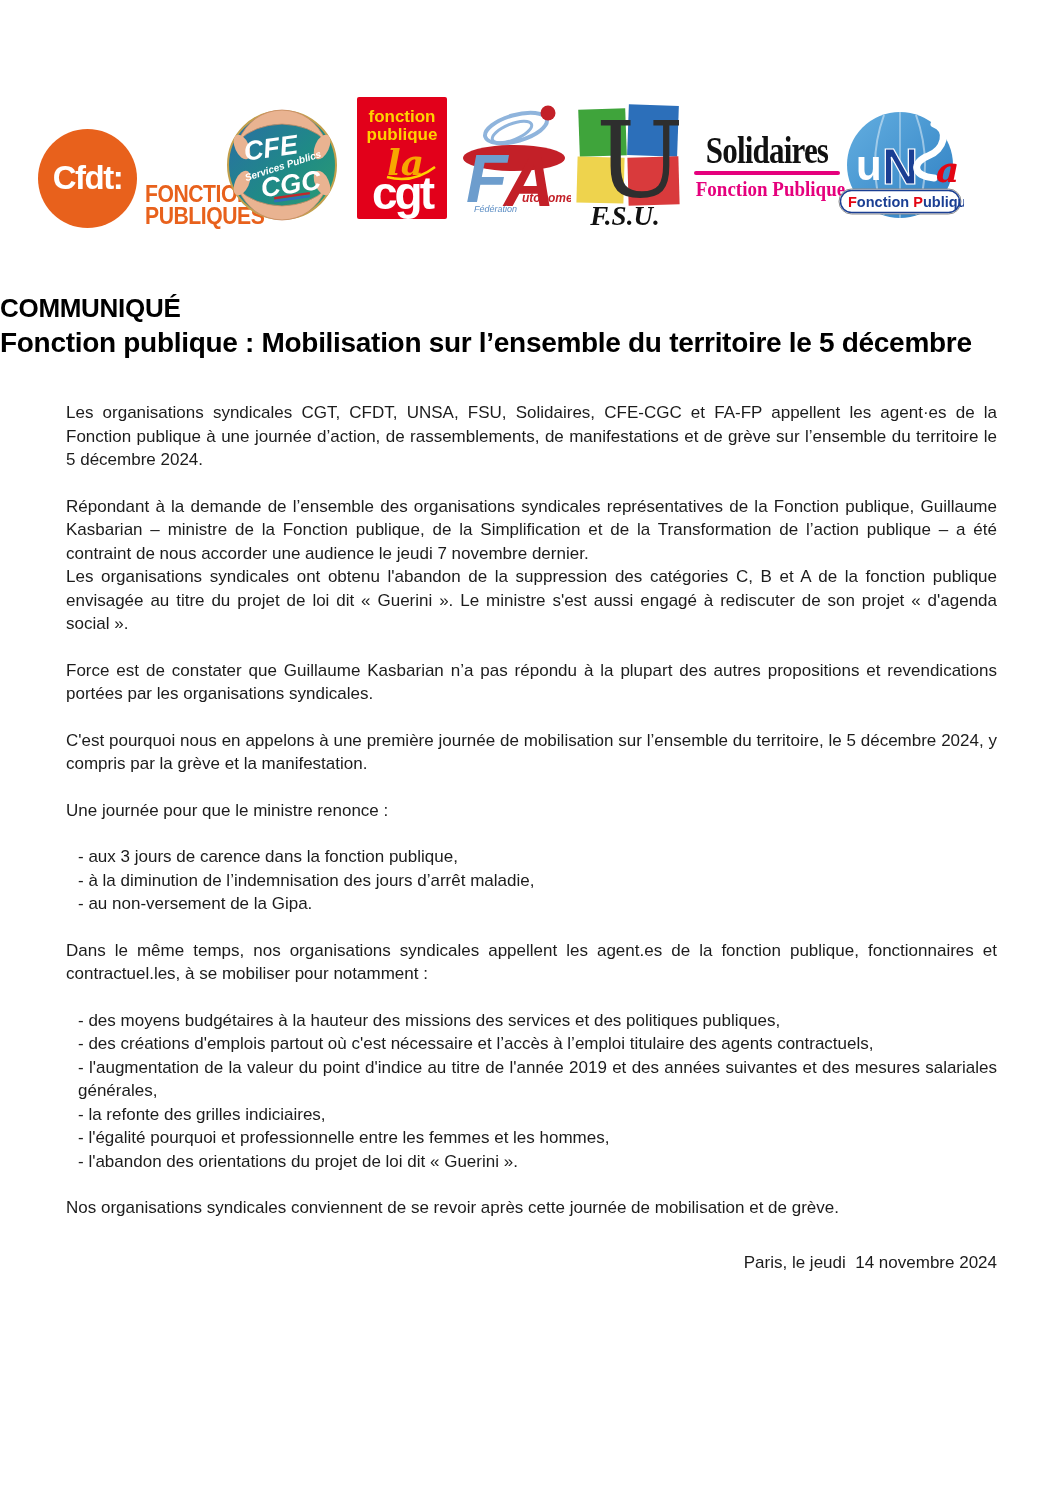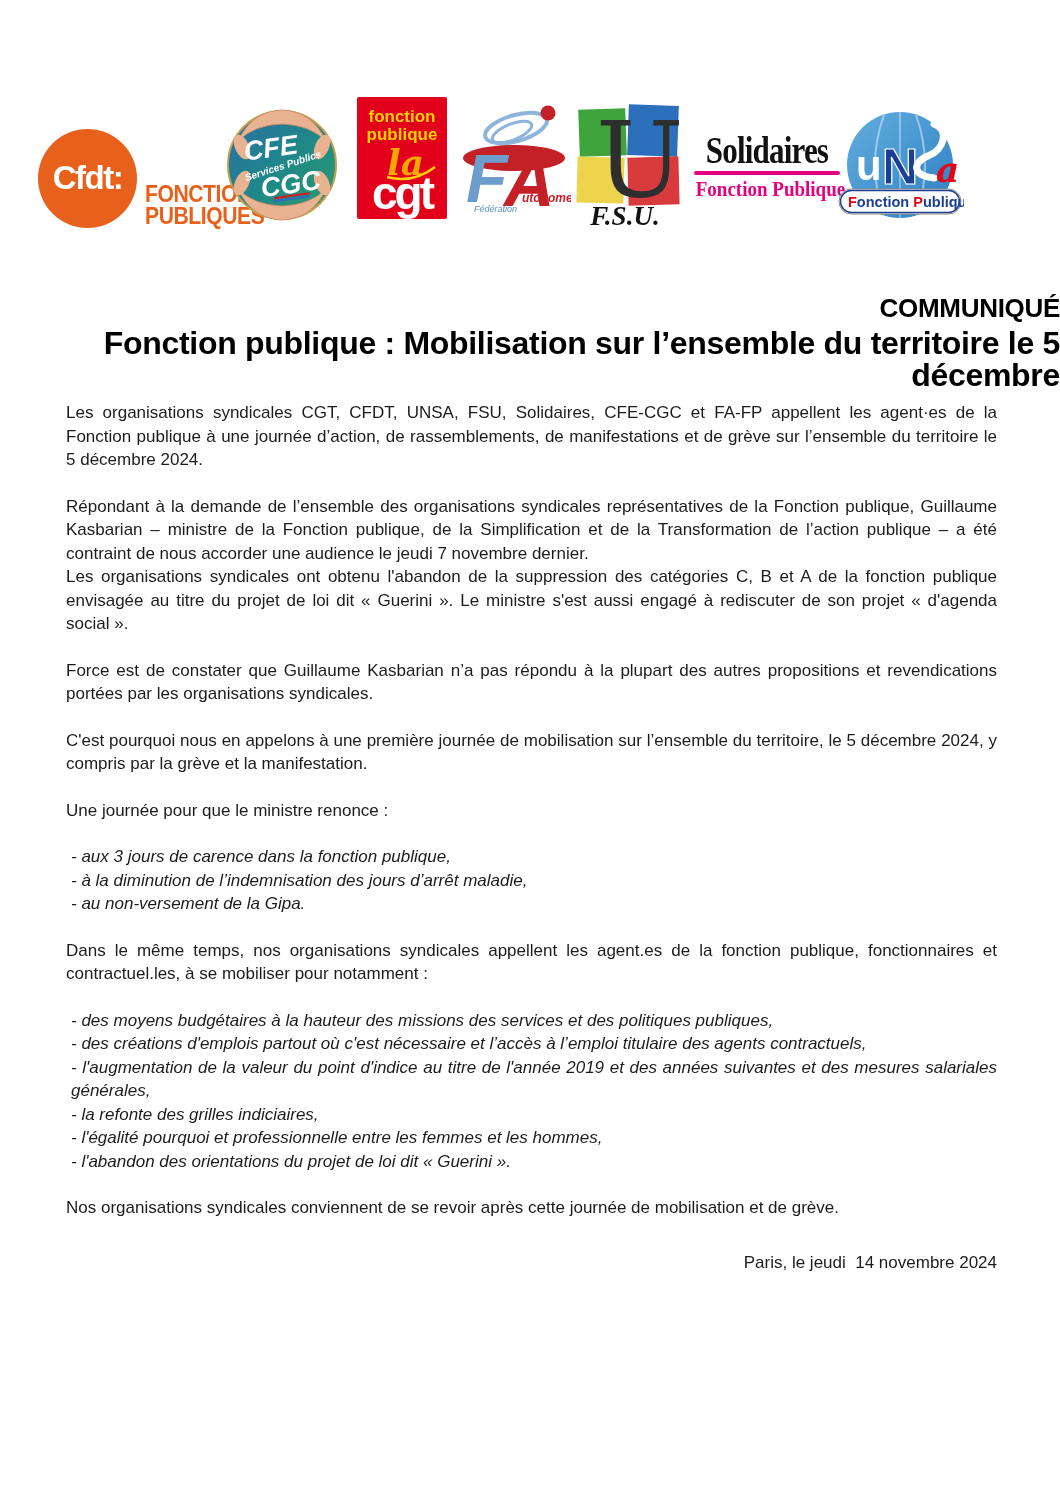--- a/index.html
+++ b/index.html
@@ -38,32 +38,32 @@
     font-size:37px;line-height:36px;transform:scaleX(0.84);transform-origin:center;
     letter-spacing:-1px;white-space:nowrap;
   }
   .solidaires-line{height:4px;background:#E5007D;border-radius:2px;margin:2px 2px 3px 2px;}
   .solidaires-sub{
     font-family:"Liberation Serif", serif;font-weight:700;color:#E5007D;
     font-size:20px;transform:scaleX(0.95);transform-origin:center;white-space:nowrap;
   }
 
   
-  .titleblock{position:absolute;left:0;top:293px;width:1060px;text-align:right;}
+  .titleblock{position:absolute;left:0;top:293px;width:1060px;text-align:left;}
   .doc-title{font-size:26px;font-weight:700;letter-spacing:-0.3px;line-height:30px;color:#000;}
-  .doc-subtitle{font-size:32px;font-weight:700;letter-spacing:-0.3px;line-height:32px;color:#000;margin-top:4px;}
+  .doc-subtitle{font-size:28px;font-weight:700;letter-spacing:-0.3px;line-height:32px;color:#000;margin-top:4px;}
 
   
   .bodytext{
     position:absolute;left:66px;top:401px;width:931px;
     font-size:17px;line-height:23.5px;color:#1c1c1c;
   }
   .para{text-align:justify;margin:0 0 23px 0;}
   .para.tight{margin-bottom:0;}
-  .list{margin:0 0 23px 5px;font-style:italic;}
+  .list{margin:0 0 23px 12px;}
   .list-item{text-align:justify;}
   .date-line{text-align:right;margin-top:31px;white-space:pre-wrap;}
 </style>
 </head>
 <body>
 
 <div class="page">
 
   <div class="logo cfdt">
     <div class="cfdt-circle">

